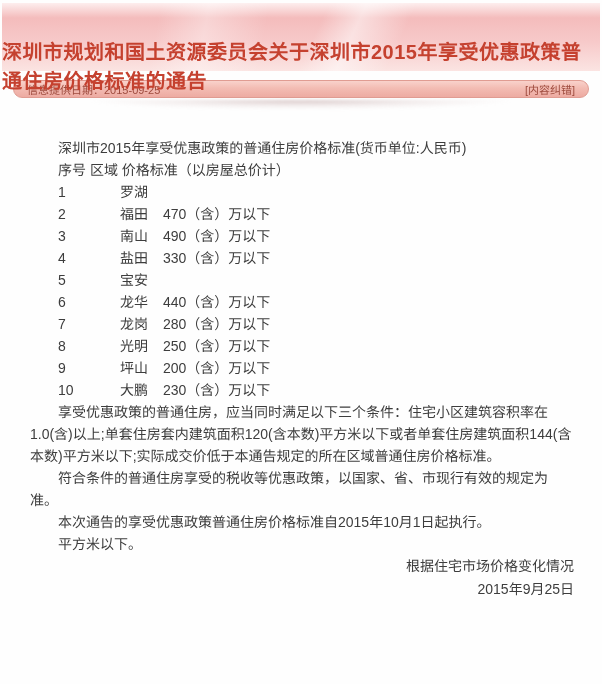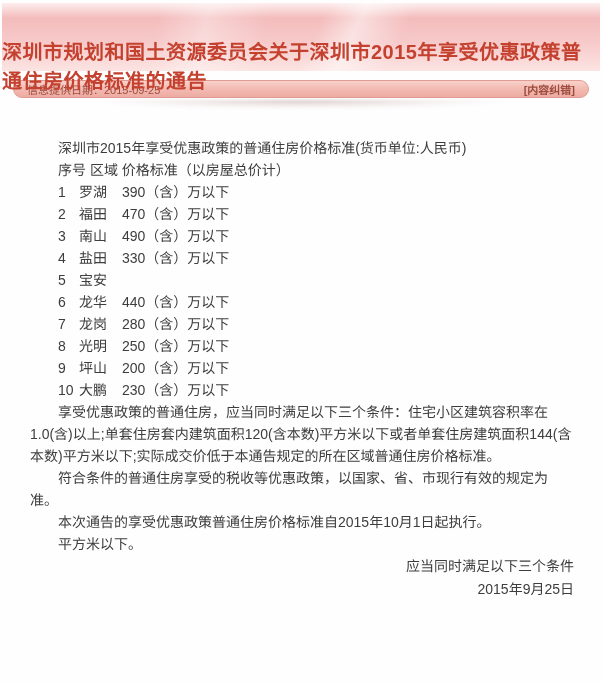--- a/index.html
+++ b/index.html
@@ -38,40 +38,40 @@
     border-radius:11px;
     background:linear-gradient(180deg,#f9d2cb 0%,#f3bcb3 45%,#edab a2 100%);
     background:linear-gradient(180deg,#f9d2cb 0%,#f3bcb3 45%,#edaba2 100%);
     display:flex;
     justify-content:space-between;
     align-items:center;
     padding:0 13px;
     font-size:11px;
     color:#9e4b3e;
   }
-  .info-bar a{color:#9e4b3e;text-decoration:none;font-weight:bold;}
+  .info-bar a{color:#9e4b3e;text-decoration:none;}
   .bar-shadow{
     height:13px;
     margin:2px 26px 0 26px;
     background:radial-gradient(ellipse 52% 100% at 50% 0,
       rgba(167,128,128,.42) 0%, rgba(200,170,170,.18) 45%, rgba(255,255,255,0) 75%);
     filter:blur(1.5px);
   }
   
   .content{
     padding:24px 28px 0 30px;
     font-size:14px;
     line-height:22px;
     color:#3d3d3d;
   }
   .para{margin:0;text-indent:2em;}
   .price-list{padding-left:2em;}
   .price-row{display:flex;}
   .price-row .seq{width:21px;flex:0 0 21px;}
-  .price-row .district{width:43px;flex:0 0 43px;}
+  .price-row .district{width:43px;flex:0 0 43px;margin-left:41px;}
   .signature{margin-top:0;text-align:right;}
   .signature p{margin:0;text-indent:0;line-height:23px;}
 </style>
 </head>
 <body>
 
 <div class="page">
 
   <header class="masthead">
     <h1 class="title">深圳市规划和国土资源委员会关于深圳市2015年享受优惠政策普通住房价格标准的通告</h1>
@@ -84,21 +84,20 @@
   <div class="bar-shadow"></div>
 
   <main class="content">
     <p class="para">深圳市2015年享受优惠政策的普通住房价格标准(货币单位:人民币)</p>
     <p class="para">序号 区域 价格标准（以房屋总价计）</p>
 
     <div class="price-list">
       <div class="price-row">
         <span class="seq">1</span>
         <span class="district">罗湖</span>
-        <span class="price">390（含）万以下</span>
       </div>
       <div class="price-row">
         <span class="seq">2</span>
         <span class="district">福田</span>
         <span class="price">470（含）万以下</span>
       </div>
       <div class="price-row">
         <span class="seq">3</span>
         <span class="district">南山</span>
         <span class="price">490（含）万以下</span>
@@ -138,18 +137,18 @@
         <span class="price">230（含）万以下</span>
       </div>
     </div>
 
     <p class="para">享受优惠政策的普通住房，应当同时满足以下三个条件：住宅小区建筑容积率在1.0(含)以上;单套住房套内建筑面积120(含本数)平方米以下或者单套住房建筑面积144(含本数)平方米以下;实际成交价低于本通告规定的所在区域普通住房价格标准。</p>
     <p class="para">符合条件的普通住房享受的税收等优惠政策，以国家、省、市现行有效的规定为准。</p>
     <p class="para">本次通告的享受优惠政策普通住房价格标准自2015年10月1日起执行。</p>
     <p class="para">平方米以下。</p>
 
     <div class="signature">
-      <p>应当同时满足以下三个条件</p>
+      <p>根据住宅市场价格变化情况</p>
       <p>2015年9月25日</p>
     </div>
   </main>
 
 </div>
 
 </body></html>

